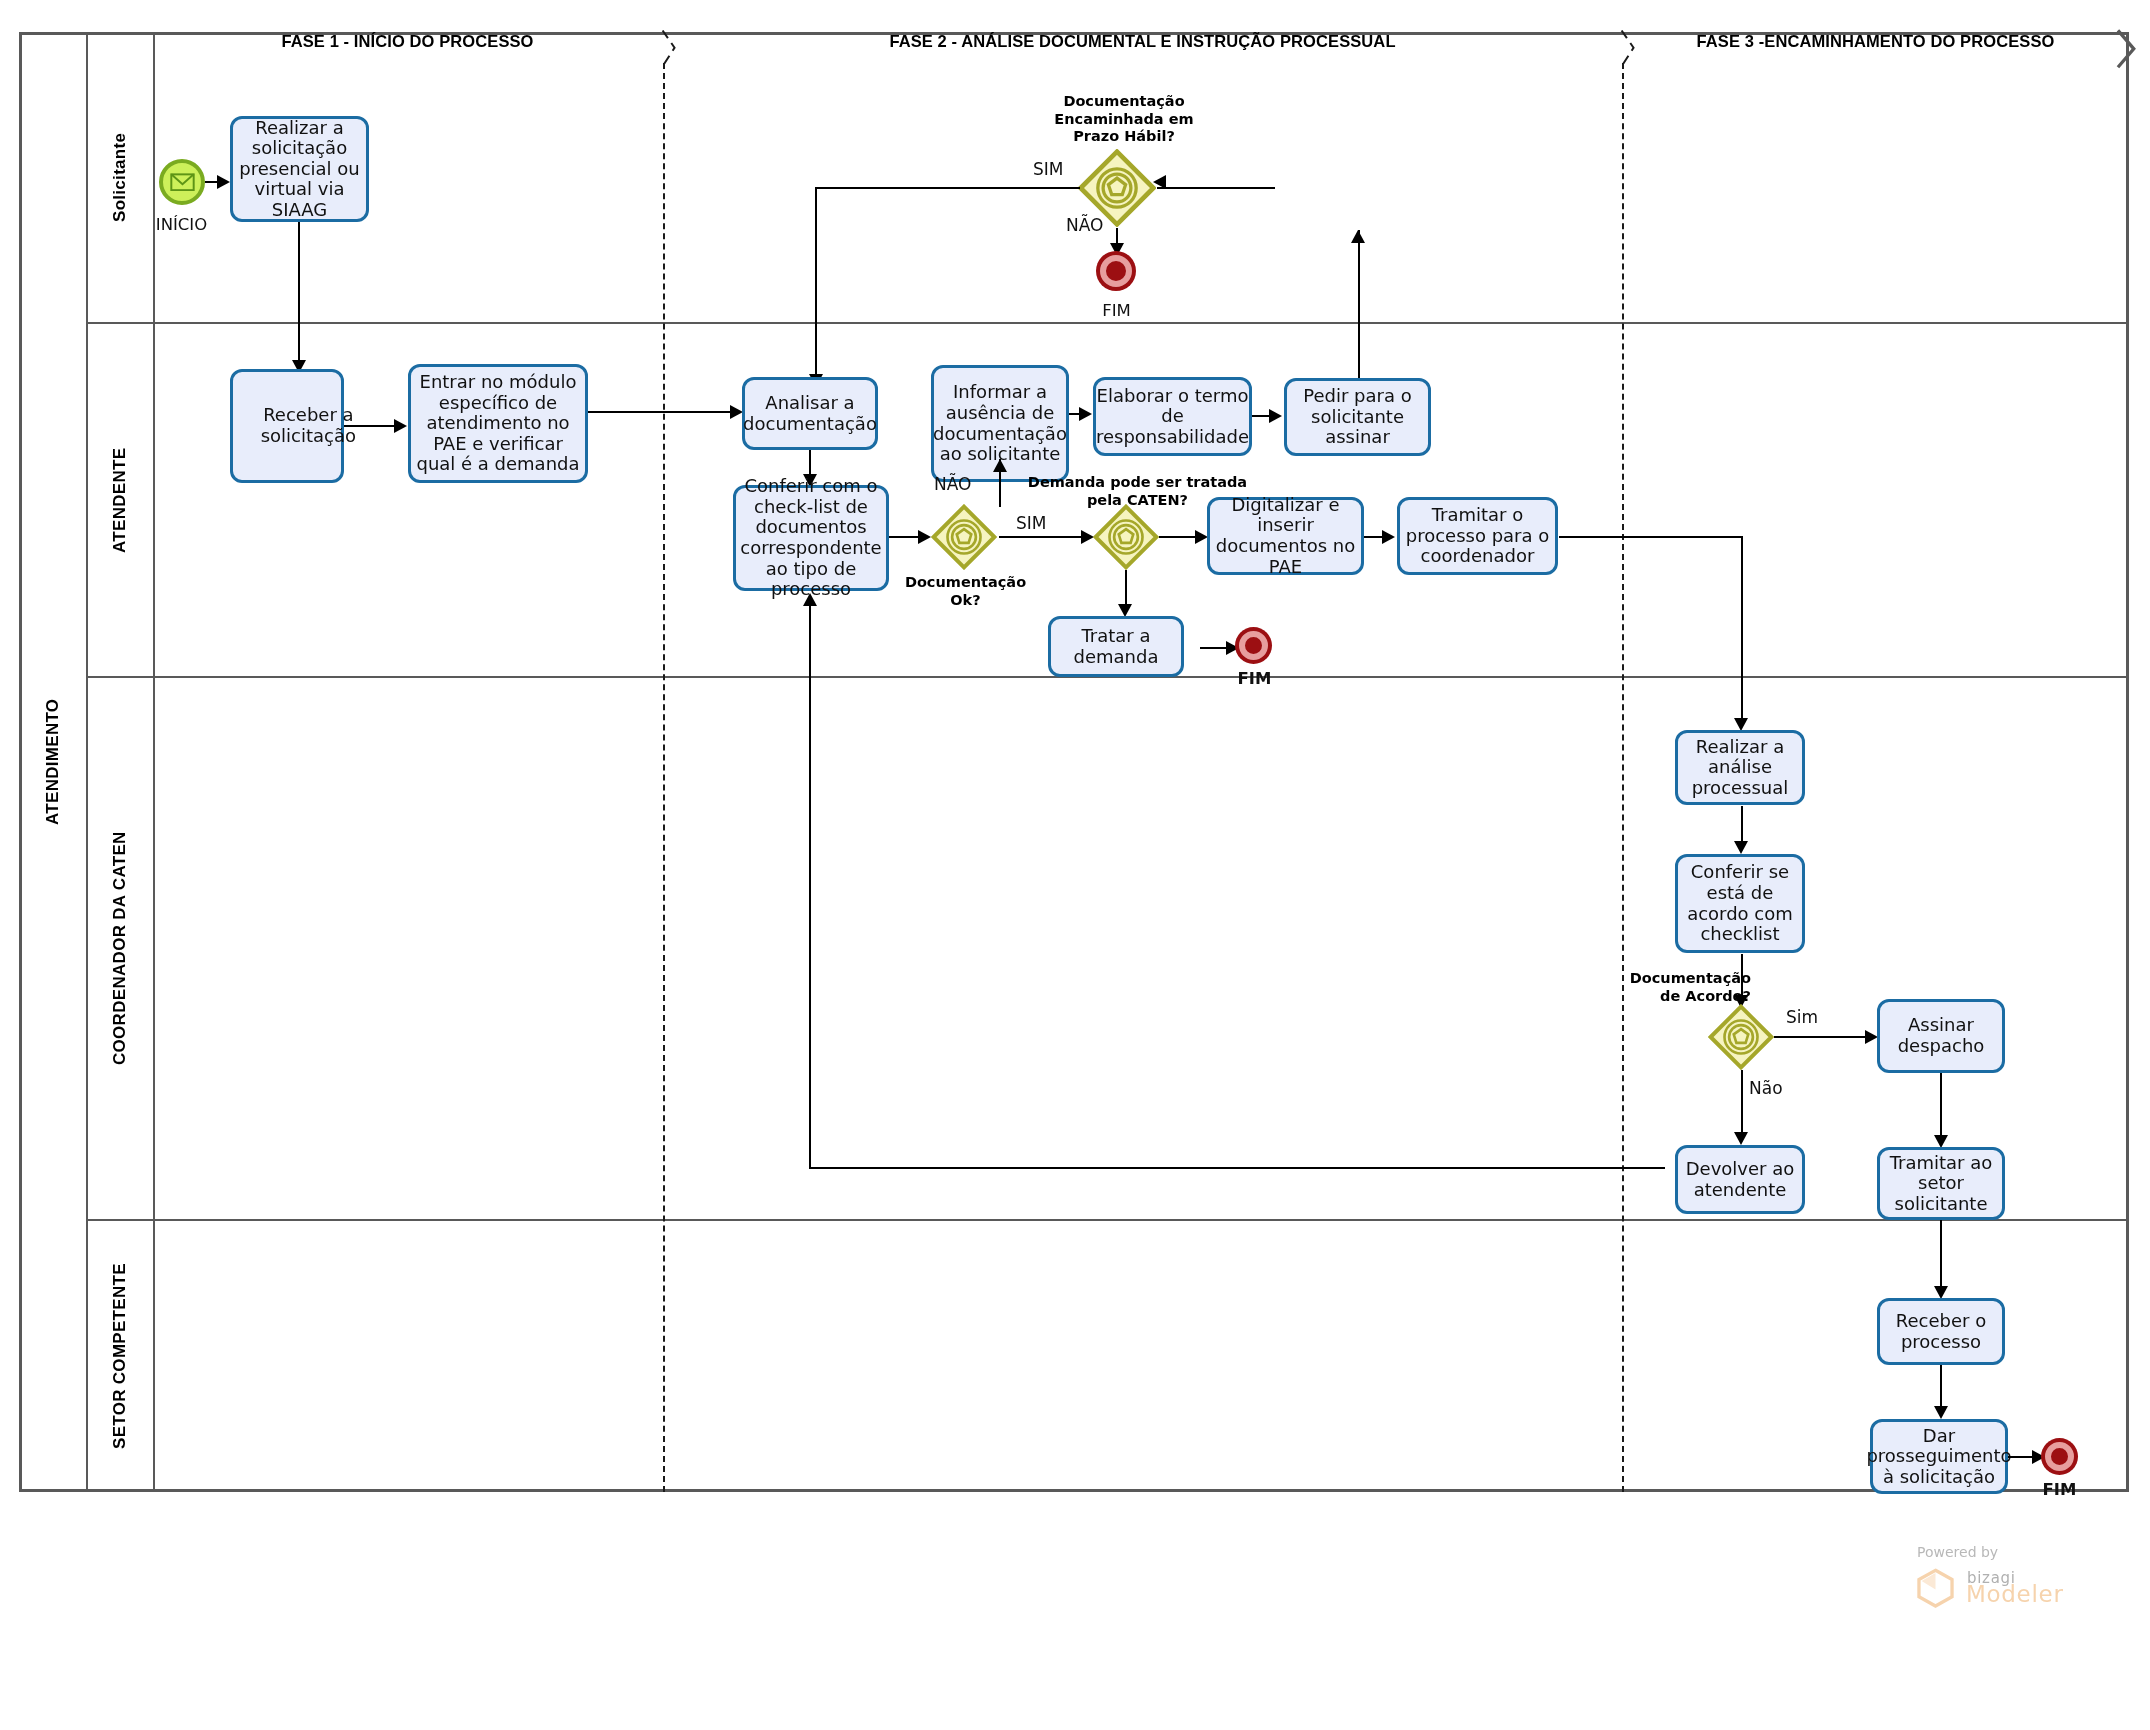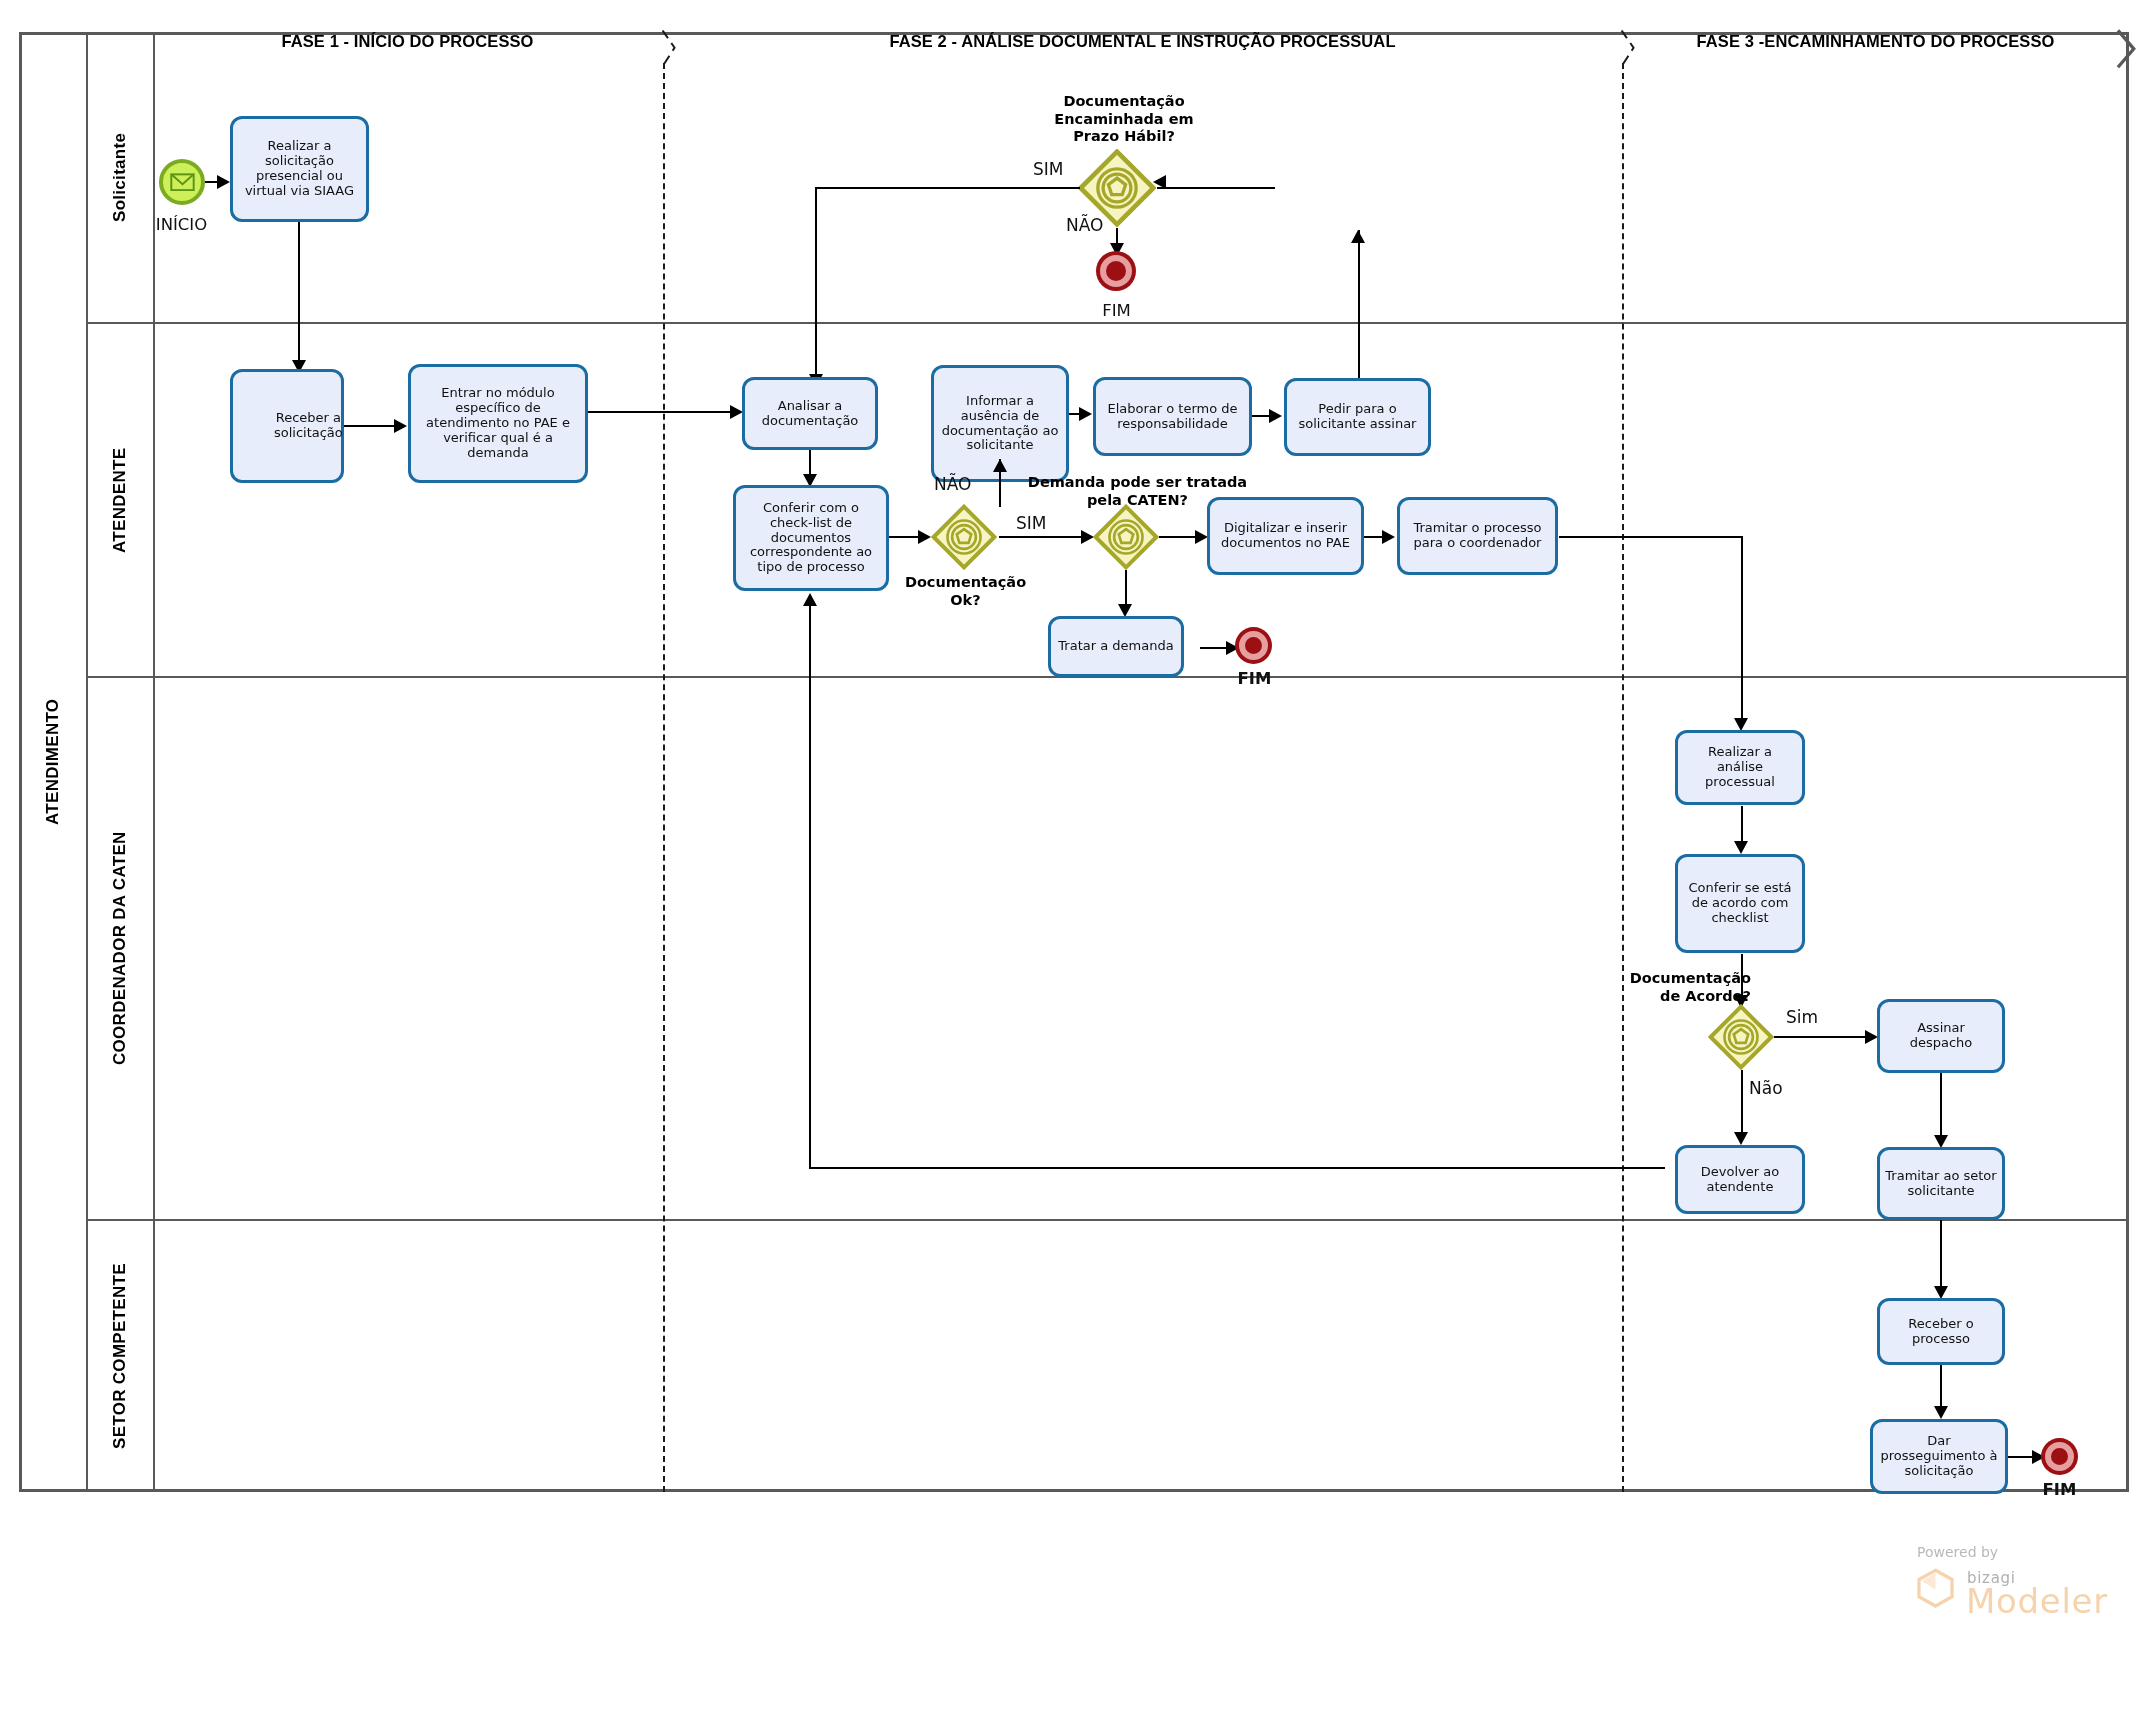--- a/index.html
+++ b/index.html
@@ -29,21 +29,21 @@
   .phase-div{position:absolute;border-left:2.6px dashed #1a1a1a;}
 
   
   .task{
     position:absolute;box-sizing:border-box;
     background:#e8edfb;
     border:3.3px solid #1b6ca3;
     border-radius:12px;
     display:flex;align-items:center;justify-content:center;
     text-align:center;
-    font-size:13px;line-height:1.14;color:#111;
+    font-size:18px;line-height:1.14;color:#111;
     padding:2.6px 5.3px;
     font-family:"DejaVu Sans", sans-serif;
   }
 
   
   .ev{position:absolute;border-radius:50%;box-sizing:border-box;}
   .ev-start{background:#cdf05a;border:4px solid #7aab20;display:flex;align-items:center;justify-content:center;}
   .ev-end{background:#9c0f12;border:6.6px solid #e79e9e;box-shadow:0 0 0 4px #9c0f12;display:block;}
   .ev-caption{position:absolute;text-align:center;font-size:16.5px;color:#111;font-family:"DejaVu Sans",sans-serif;white-space:nowrap;}
   .ev-caption.bold{font-weight:bold;}
@@ -62,21 +62,21 @@
   .arrow.u{border-left:7.3px solid transparent;border-right:7.3px solid transparent;border-bottom:13.2px solid #000;}
 
   
   .flab{position:absolute;font-size:17px;color:#111;white-space:nowrap;font-family:"DejaVu Sans",sans-serif;}
   .glab{position:absolute;font-size:14.5px;font-weight:bold;color:#000;text-align:center;line-height:1.22;white-space:pre-line;font-family:"DejaVu Sans",sans-serif;}
 
   
   .wm{position:absolute;}
   .wm-top{font-size:14px;color:#b8b8b8;font-family:"DejaVu Sans",sans-serif;}
   .wm-brand{font-size:15px;color:#b0b0b0;font-family:"DejaVu Sans",sans-serif;letter-spacing:0.7px;}
-  .wm-name{font-size:34px;color:#f6d3ad;font-family:"DejaVu Sans",sans-serif;letter-spacing:0.7px;}
+  .wm-name{font-size:23px;color:#f6d3ad;font-family:"DejaVu Sans",sans-serif;letter-spacing:0.7px;}
 </style>
 </head>
 <body>
 
 <div id="stage">
 
   <div class="pool" style="left:18.5px;top:32px;width:2110px;height:1460px;"></div>
 
   <div class="lane-vsep" style="left:86px;top:32px;height:1460px;"></div>
 

